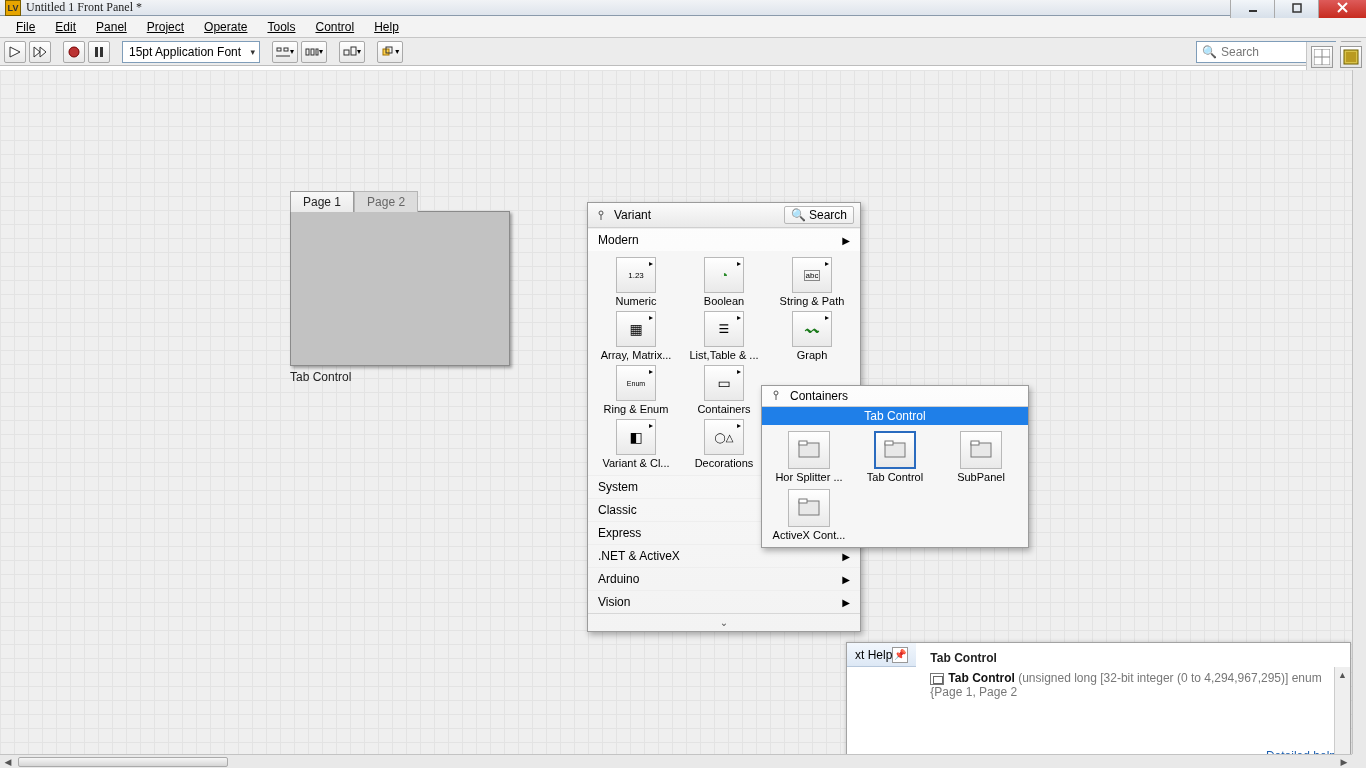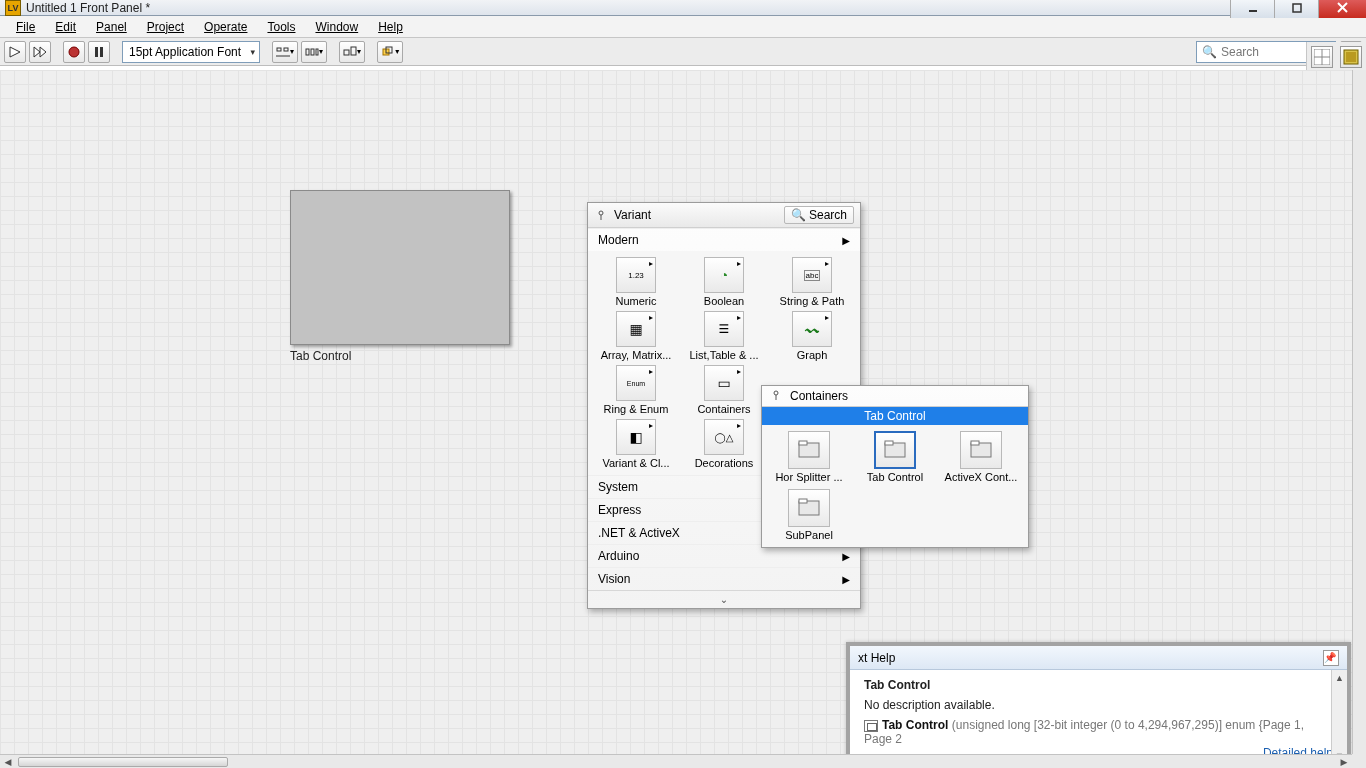--- a/index.html
+++ b/index.html
@@ -11,21 +11,21 @@
     background: linear-gradient(to bottom,#f1f3f6,#dee4ec);
     border-bottom: 1px solid #8a9aab;
     display: flex; align-items: center;
     font-size: 12px; color: #222;
   }
   .titlebar .app-icon {
     width: 16px; height: 16px; margin: 0 5px;
     background: #e6a500; border:1px solid #7a5e00;
     display:flex;align-items:center;justify-content:center;font-size:9px;font-weight:bold;color:#333;
   }
-  .titlebar .title-text { flex: 0 0 auto; }
+  .titlebar .title-text { flex: 0 0 auto; font-family: Liberation Serif, serif; }
   .titlebar .title-spacer { flex: 1; }
   .winbtns { display:flex; }
   .winbtn { width:44px; height:20px; border-left:1px solid #aaa; display:flex;align-items:center;justify-content:center; background:linear-gradient(#f5f8fb,#d7e0ea); }
   .winbtn.close { background: linear-gradient(#e06060,#c72b1f); color:#fff; width:48px; }
 
   
   .menubar { height: 22px; background:#f3f3f3; border-bottom:1px solid #c6c6c6; display:flex; align-items:center; padding:0 6px; font-size:12px; }
   .menubar span { padding:2px 10px; cursor:default;text-decoration:underline; }
 
   
@@ -144,23 +144,23 @@
     text-align:center; padding:2px 0;
     background:#1f7fe8; color:#fff; font-size:12px;
   }
   .flyout-grid { display:grid; grid-template-columns:repeat(3,1fr); padding:6px 4px; gap:6px 0; background:#f6f6f6;}
   .flyout-grid .pal-item .icobox { width:42px;height:38px; }
   .fly-selected .icobox { border:2px solid #2a6bbf; }
 
   
   .ctxhelp {
     position:absolute; right:15px; bottom:0; width:505px; height:126px;
-    background:#fff; border:4px solid #a3a3a3;
+    background:#fff; border:1px solid #a3a3a3;
     box-shadow:0 0 4px rgba(0,0,0,.2);
-    display:flex; flex-direction:column;
+    display:flex; flex-direction:row;
   }
   .ctxhelp .chead {
     height:24px; background:linear-gradient(#f2f7fd,#dde8f5);
     border-bottom:1px solid #b7c8dc;
     display:flex;align-items:center;padding:0 8px; font-size:12px;color:#000;
   }
   .ctxhelp .chead .pinbtn { margin-left:auto;width:16px;height:16px;border:1px solid #999;background:#fff;display:flex;align-items:center;justify-content:center;font-size:10px; }
   .ctxhelp .cbody { padding:8px 14px; font-size:12px;color:#222; flex:1; overflow:hidden; position:relative;}
   .ctxhelp .cbody p { margin-bottom:6px; }
   .ctxhelp .sig { color:#777; font-size:12px; }
@@ -221,21 +221,21 @@
   </div>
 </div>
 
 <div class="menubar">
   <span>File</span>
   <span>Edit</span>
   <span>Panel</span>
   <span>Project</span>
   <span>Operate</span>
   <span>Tools</span>
-  <span>Window</span>
+  <span>Control</span>
   <span>Help</span>
 </div>
 
 <div class="toolbar">
   <div class="tb-btn">
       <svg width="12" height="12">
         <path d="M1 1 L11 6 L1 11 Z" fill="#fff" stroke="#333"></path>
       </svg>
     </div>
   <div class="tb-btn">
@@ -314,20 +314,24 @@
     <svg width="16" height="16">
         <rect x="1" y="1" width="14" height="14" fill="#d9c24a" stroke="#6e5e00"></rect>
         <rect x="3" y="3" width="10" height="10" fill="#b99a20"></rect>
       </svg>
   </div>
 </div>
 
 <div class="canvas">
 
   <div class="tabctrl">
+    <div class="tabs">
+      <div class="tab">Page 1</div>
+      <div class="tab inactive">Page 2</div>
+    </div>
     <div class="body"></div>
     <div class="tabctrl-label">Tab Control</div>
   </div>
 
   <div class="palette">
     <div class="palette-header">
       <span class="pin">
         <svg width="12" height="12">
             <circle cx="6" cy="4" r="2" fill="none" stroke="#555"></circle>
             <line x1="6" y1="6" x2="6" y2="11" stroke="#555"></line>
@@ -408,20 +412,24 @@
           </div>
           <div class="lbl">Decorations</div>
         </div>
       </div>
     <div id="palette-cats">
         <div class="palette-row">
           <span>System</span>
           <span></span>
         </div>
         <div class="palette-row">
+          <span>Classic</span>
+          <span></span>
+        </div>
+        <div class="palette-row">
           <span>Express</span>
           <span class="arrow">▶</span>
         </div>
         <div class="palette-row">
           <span>.NET &amp; ActiveX</span>
           <span class="arrow">▶</span>
         </div>
         <div class="palette-row">
           <span>Arduino</span>
           <span class="arrow">▶</span>
@@ -464,44 +472,43 @@
           </div>
           <div class="lbl">Tab Control</div>
         </div>
         <div class="pal-item">
           <div class="icobox">
             <svg width="24" height="22">
               <rect x="2" y="4" width="20" height="14" fill="#e8e8e8" stroke="#777"></rect>
               <rect x="2" y="2" width="8" height="4" fill="#fff" stroke="#777"></rect>
             </svg>
           </div>
-          <div class="lbl">ActiveX Cont...</div>
+          <div class="lbl">SubPanel</div>
         </div>
         <div class="pal-item">
           <div class="icobox">
             <svg width="24" height="22">
               <rect x="2" y="4" width="20" height="14" fill="#e8e8e8" stroke="#777"></rect>
               <rect x="2" y="2" width="8" height="4" fill="#fff" stroke="#777"></rect>
             </svg>
           </div>
-          <div class="lbl">SubPanel</div>
+          <div class="lbl">ActiveX Cont...</div>
         </div>
       </div>
   </div>
 
 </div>
 
 <div class="ctxhelp">
   <div class="chead">
     <span>xt Help</span>
     <span class="pinbtn">📌</span>
   </div>
   <div class="cbody">
     <p><b>Tab Control</b></p>
-    <p>No description available.</p>
     <p class="sig">
       <span class="sicon"></span><b>Tab Control</b> <span>(unsigned long [32-bit integer (0 to 4,294,967,295)] enum {Page 1, Page 2</span>
     </p>
     <span class="dh">Detailed help</span>
   </div>
   <div class="vscr">
     <div class="up">▲</div>
     <div class="dn">▼</div>
   </div>
 </div>

